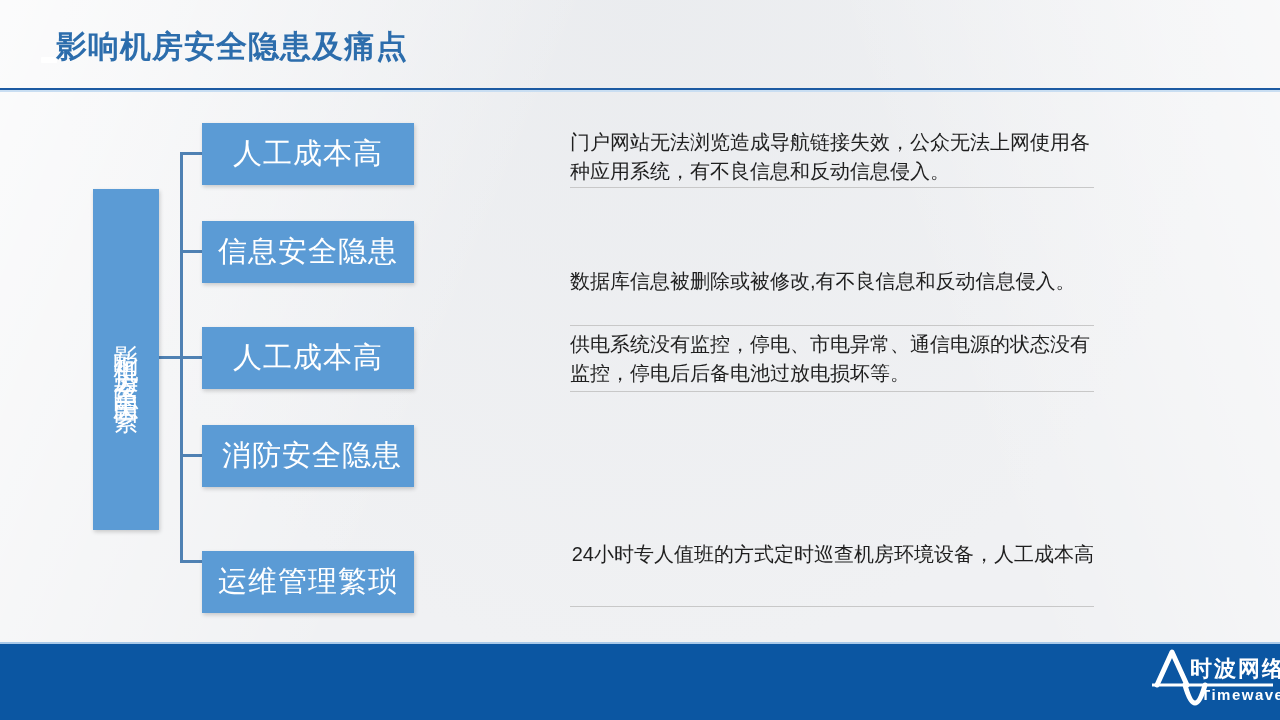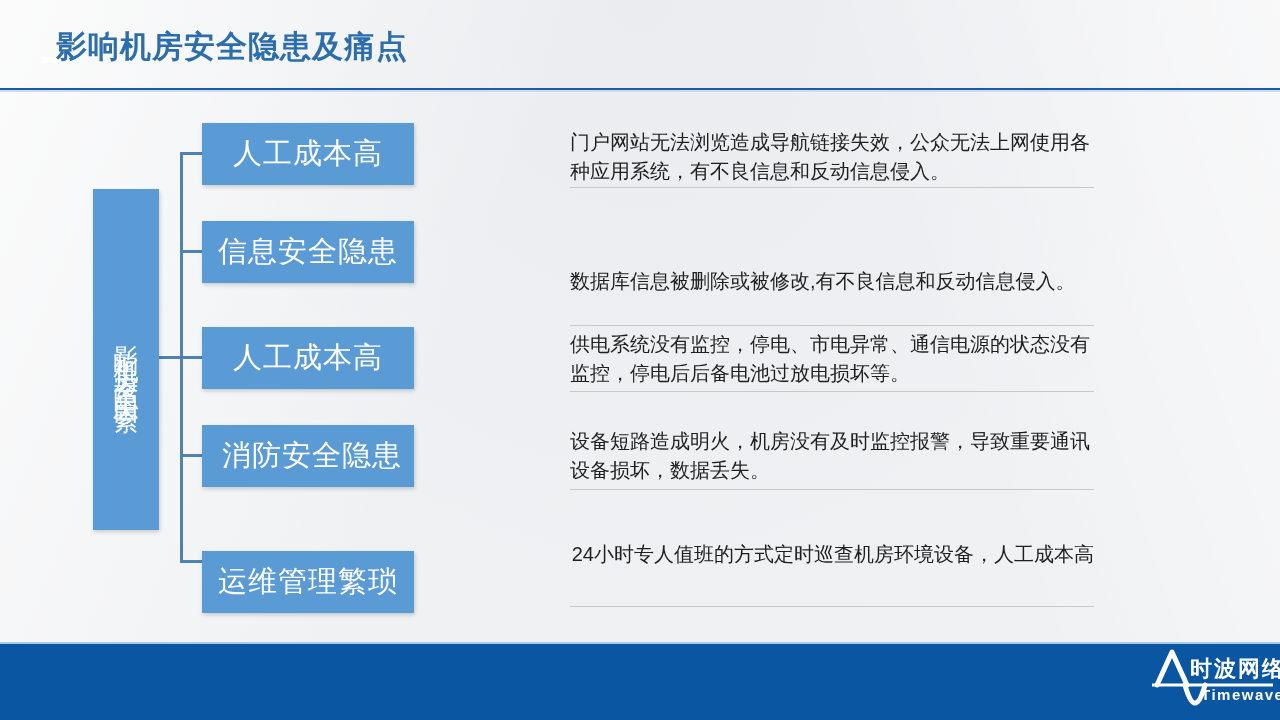--- a/index.html
+++ b/index.html
@@ -172,21 +172,20 @@
 
   <div class="branch-box branch-1">人工成本高</div>
   <div class="branch-box branch-2">信息安全隐患</div>
   <div class="branch-box branch-3">人工成本高</div>
   <div class="branch-box branch-4">消防安全隐患</div>
   <div class="branch-box branch-5">运维管理繁琐</div>
 
   <div class="desc desc-1">门户网站无法浏览造成导航链接失效，公众无法上网使用各种应用系统，有不良信息和反动信息侵入。</div>
   <div class="desc desc-2">数据库信息被删除或被修改,有不良信息和反动信息侵入。</div>
   <div class="desc desc-3">供电系统没有监控，停电、市电异常、通信电源的状态没有监控，停电后后备电池过放电损坏等。</div>
-  <div class="desc desc-4">设备短路造成明火，机房没有及时监控报警，导致重要通讯设备损坏，数据丢失。</div>
   <div class="desc desc-5">24小时专人值班的方式定时巡查机房环境设备，人工成本高</div>
 
   <div class="footer-bar"></div>
   <div class="logo">
     <svg width="135" height="75" viewBox="0 0 135 75">
       <polyline points="12,40 27,7 42,40" fill="none" stroke="#ffffff" stroke-width="5" stroke-linejoin="round" stroke-linecap="round"></polyline>
       <line x1="7" y1="40" x2="128" y2="40" stroke="#ffffff" stroke-width="3"></line>
       <path d="M40,40 Q50,76 60,40" fill="none" stroke="#ffffff" stroke-width="5" stroke-linecap="round"></path>
     </svg>
     <span class="logo-cn">时波网络</span>

